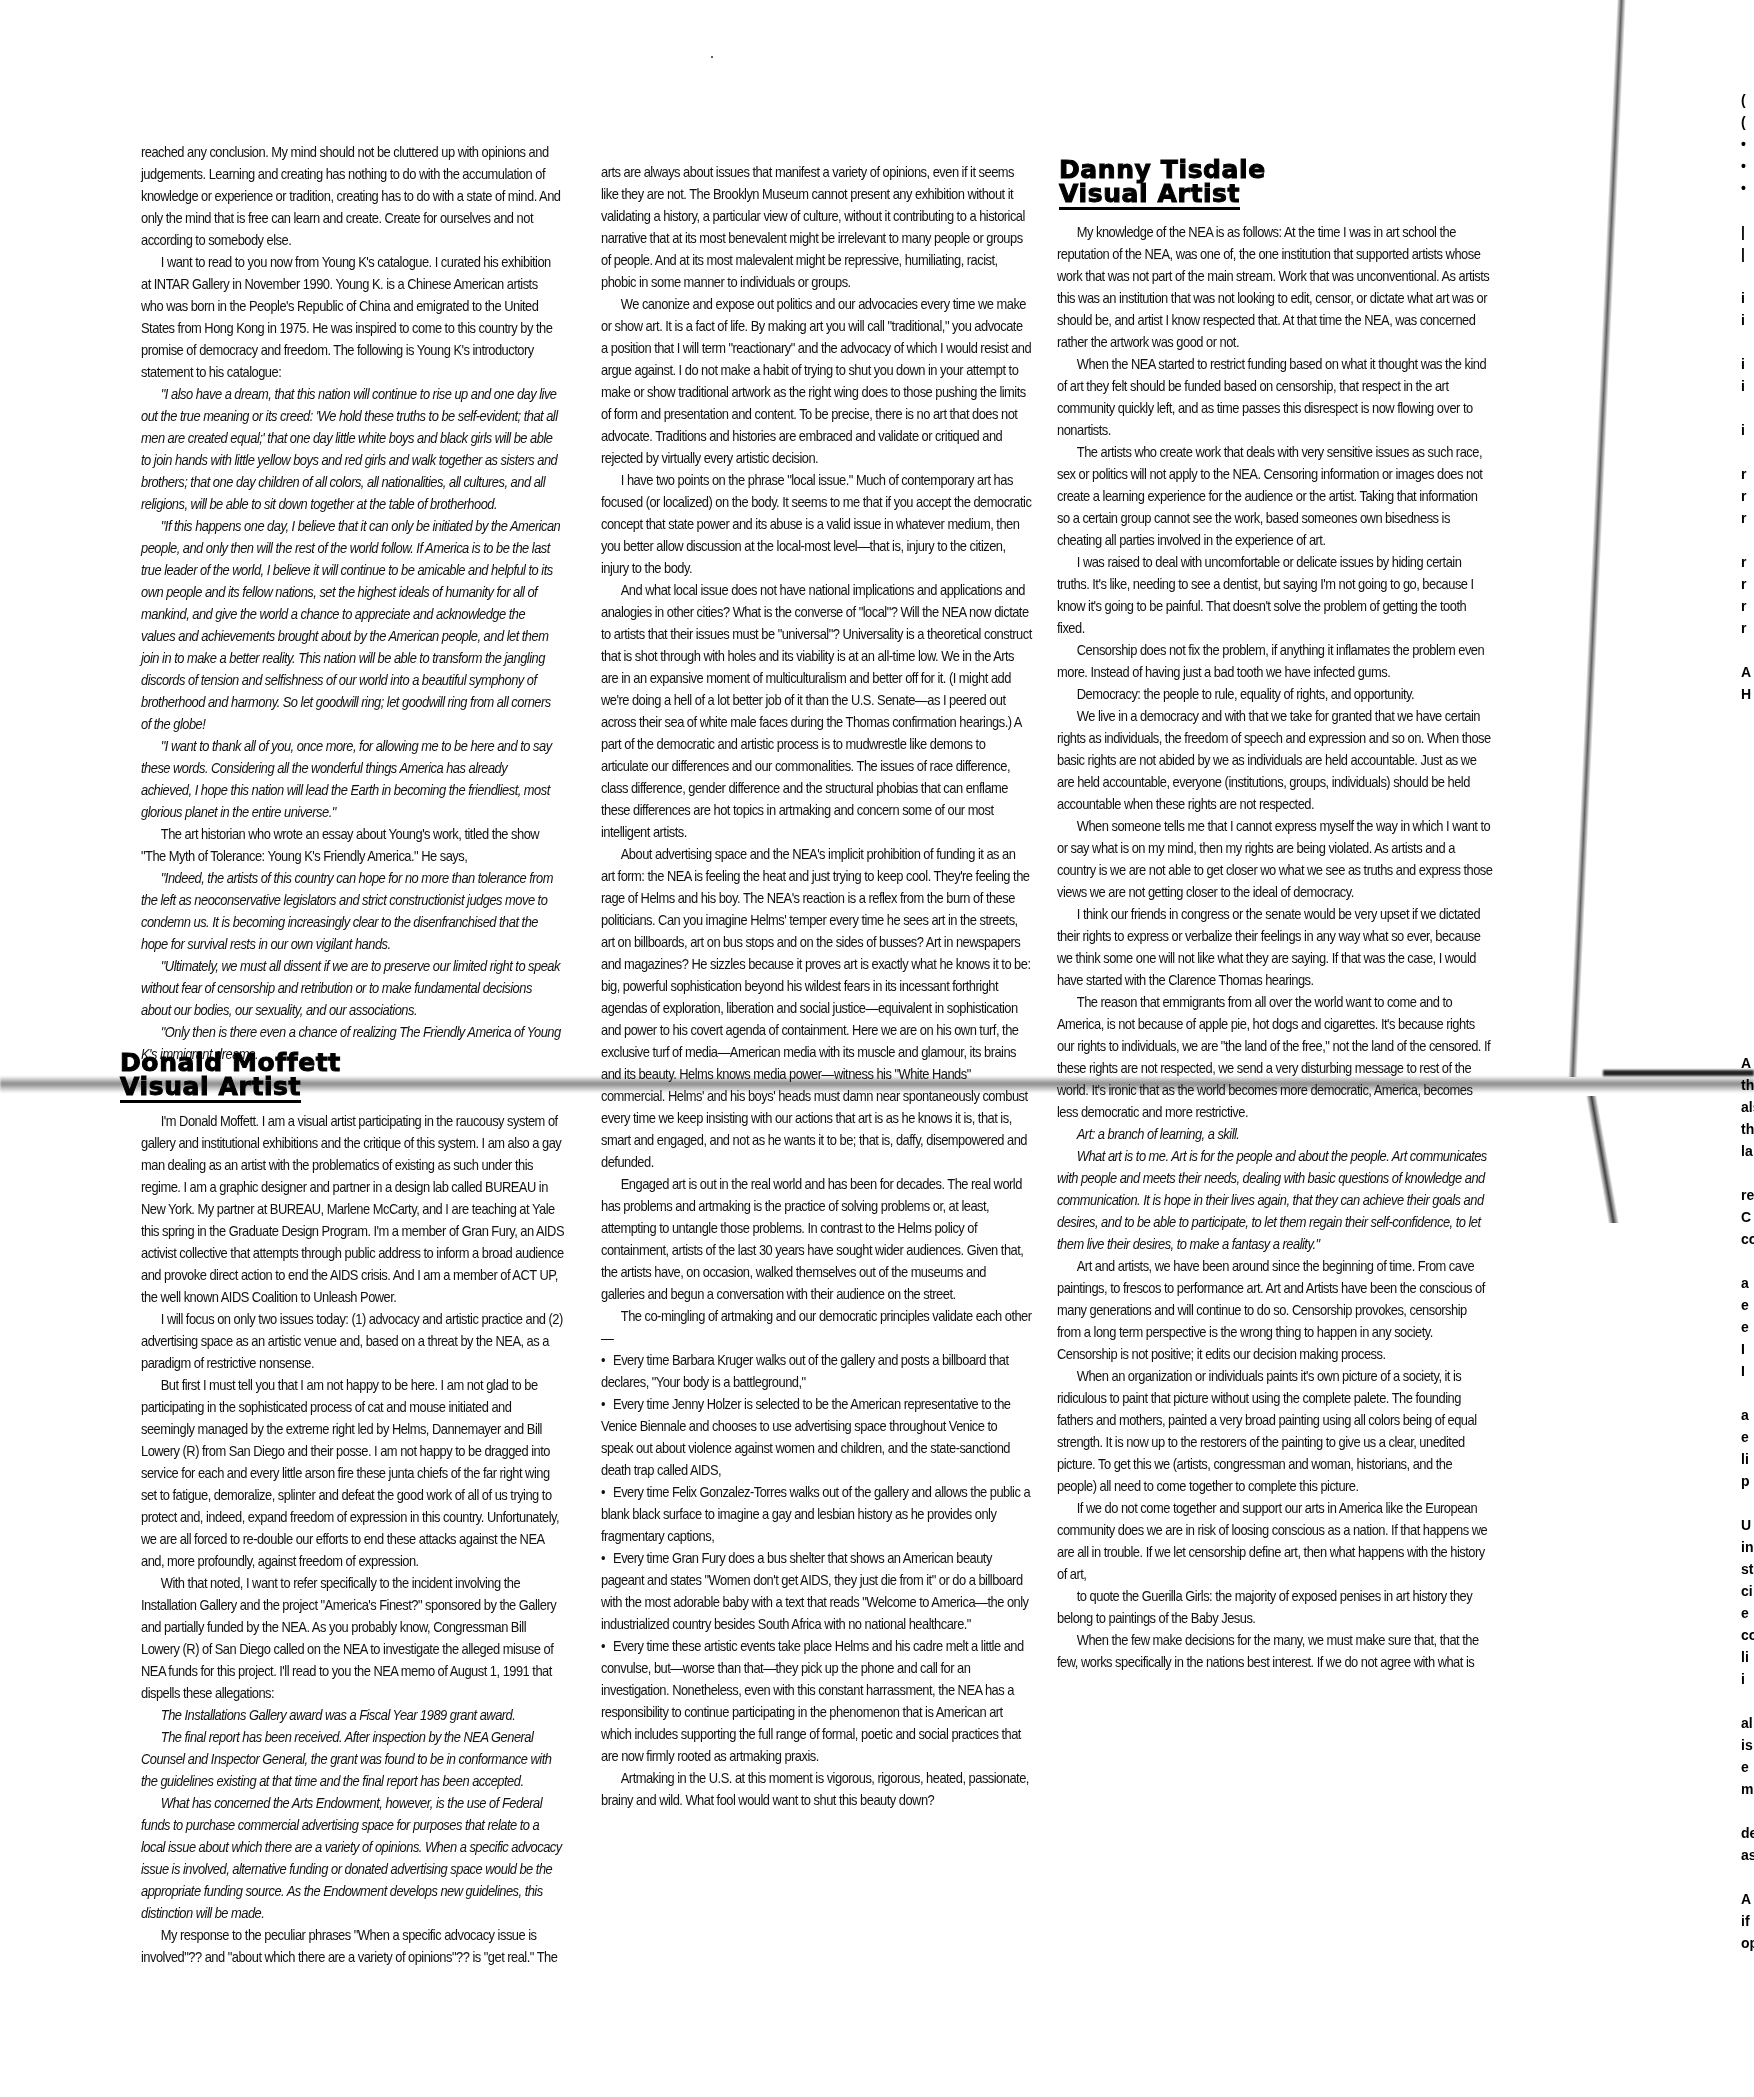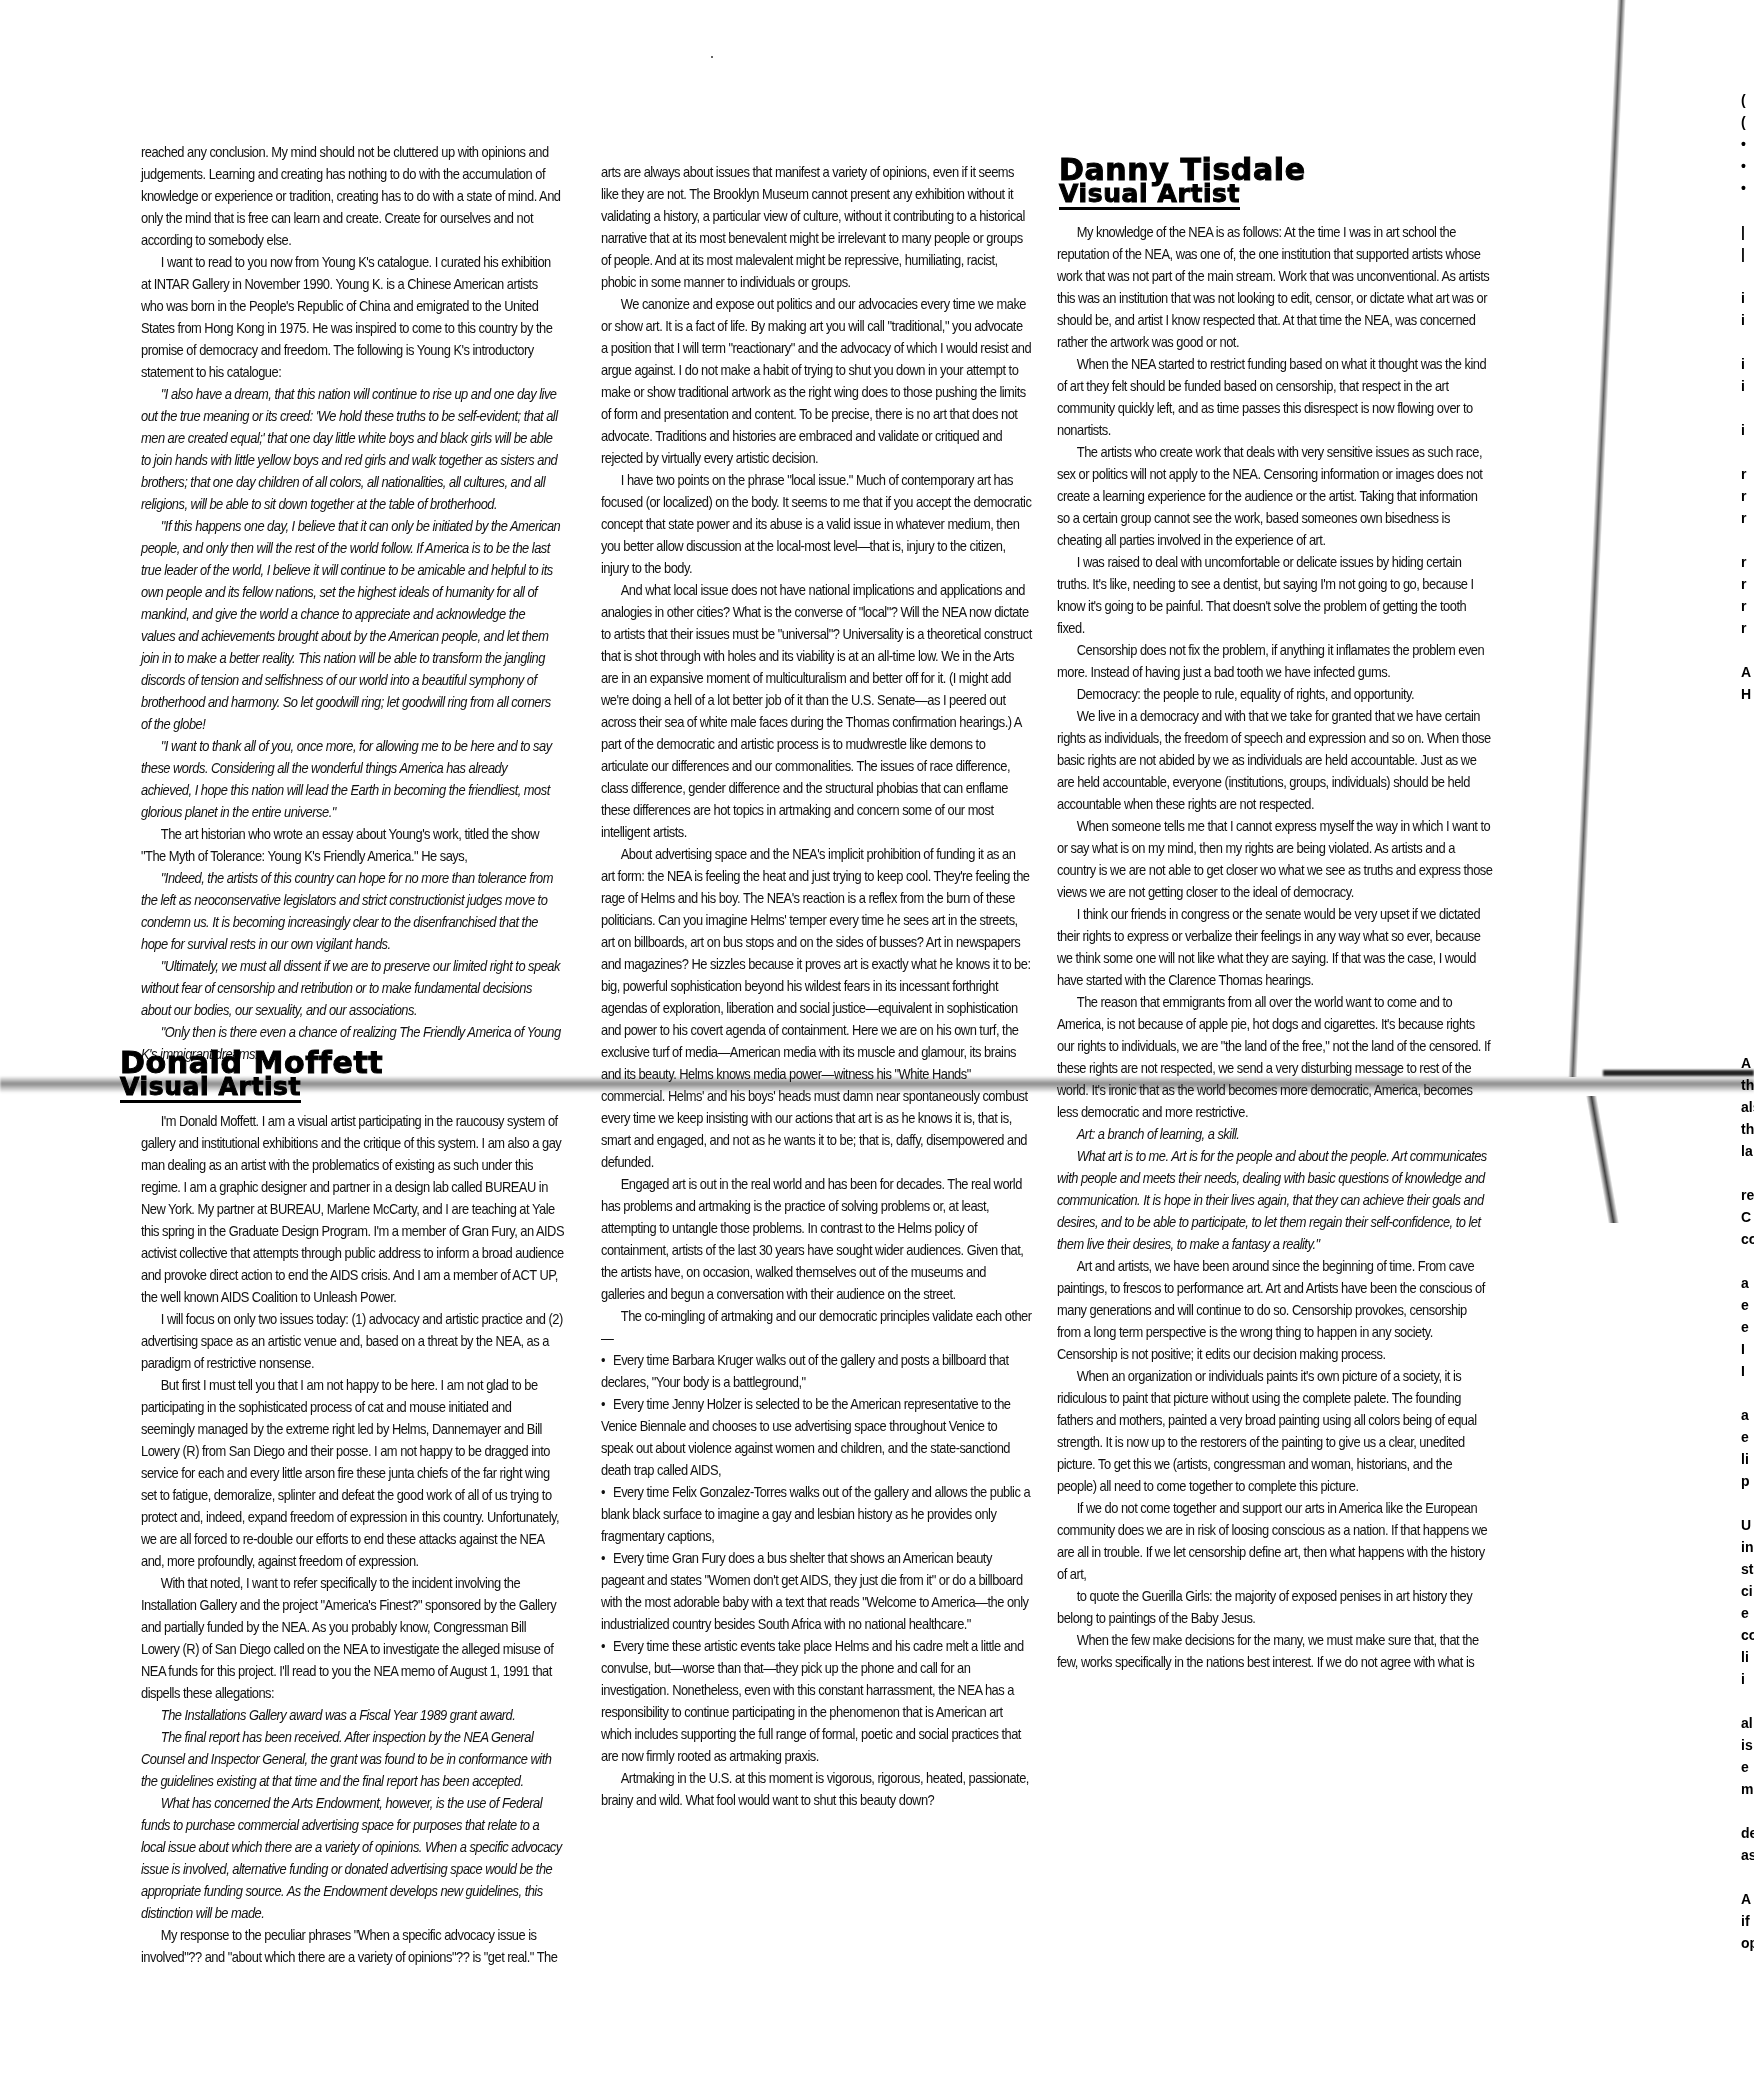--- a/index.html
+++ b/index.html
@@ -12,21 +12,21 @@
   .col p.noindent { text-indent: 0; }
   .col p.it { font-style: italic; }
   .col p.bullet { text-indent: 0; }
   .col p.bullet::before { content: "\2022"; display: inline-block; width: 14px; }
   #col-left { left: 141px; top: 141px; width: 488px; }
   #col-left-b { left: 141px; top: 1110px; width: 494px; }
   #col-mid { left: 601px; top: 161px; width: 501px; }
   #col-right { left: 1057px; top: 221px; width: 507px; }
   .heading { position: absolute; font-family: "DejaVu Sans", sans-serif; font-weight: 900;
              line-height: 24px; letter-spacing: 0.6px; color: #000; }
-  .heading .name { display: block; font-size: 30px; -webkit-text-stroke: 1px #000; }
+  .heading .name { display: block; font-size: 25px; -webkit-text-stroke: 1px #000; }
   .heading .role { display: block; font-size: 25px; -webkit-text-stroke: 1px #000;
                    border-bottom: 3.2px solid #000; padding-bottom: 1.3px; width: max-content; }
   #heading-tisdale { left: 1059px; top: 158px; }
   #heading-moffett { left: 120px; top: 1051px; }
   .shadow-h { position: absolute; left: 0; top: 1076px; width: 1754px; height: 16.5px;
               background: linear-gradient(180deg, rgba(0,0,0,0) 0%, rgba(40,40,40,0.55) 45%, rgba(0,0,0,0) 100%);
               filter: blur(1.3px); }
   .shadow-h2 { position: absolute; left: 1603px; top: 1070px; width: 151px; height: 6.3px; background: #222; filter: blur(1px); }
   .shadow-v { position: absolute; left: 1617px; top: 0; width: 9px; height: 1077px;
               background: linear-gradient(90deg, rgba(0,0,0,0) 0%, rgba(30,30,30,0.7) 50%, rgba(0,0,0,0) 100%);

